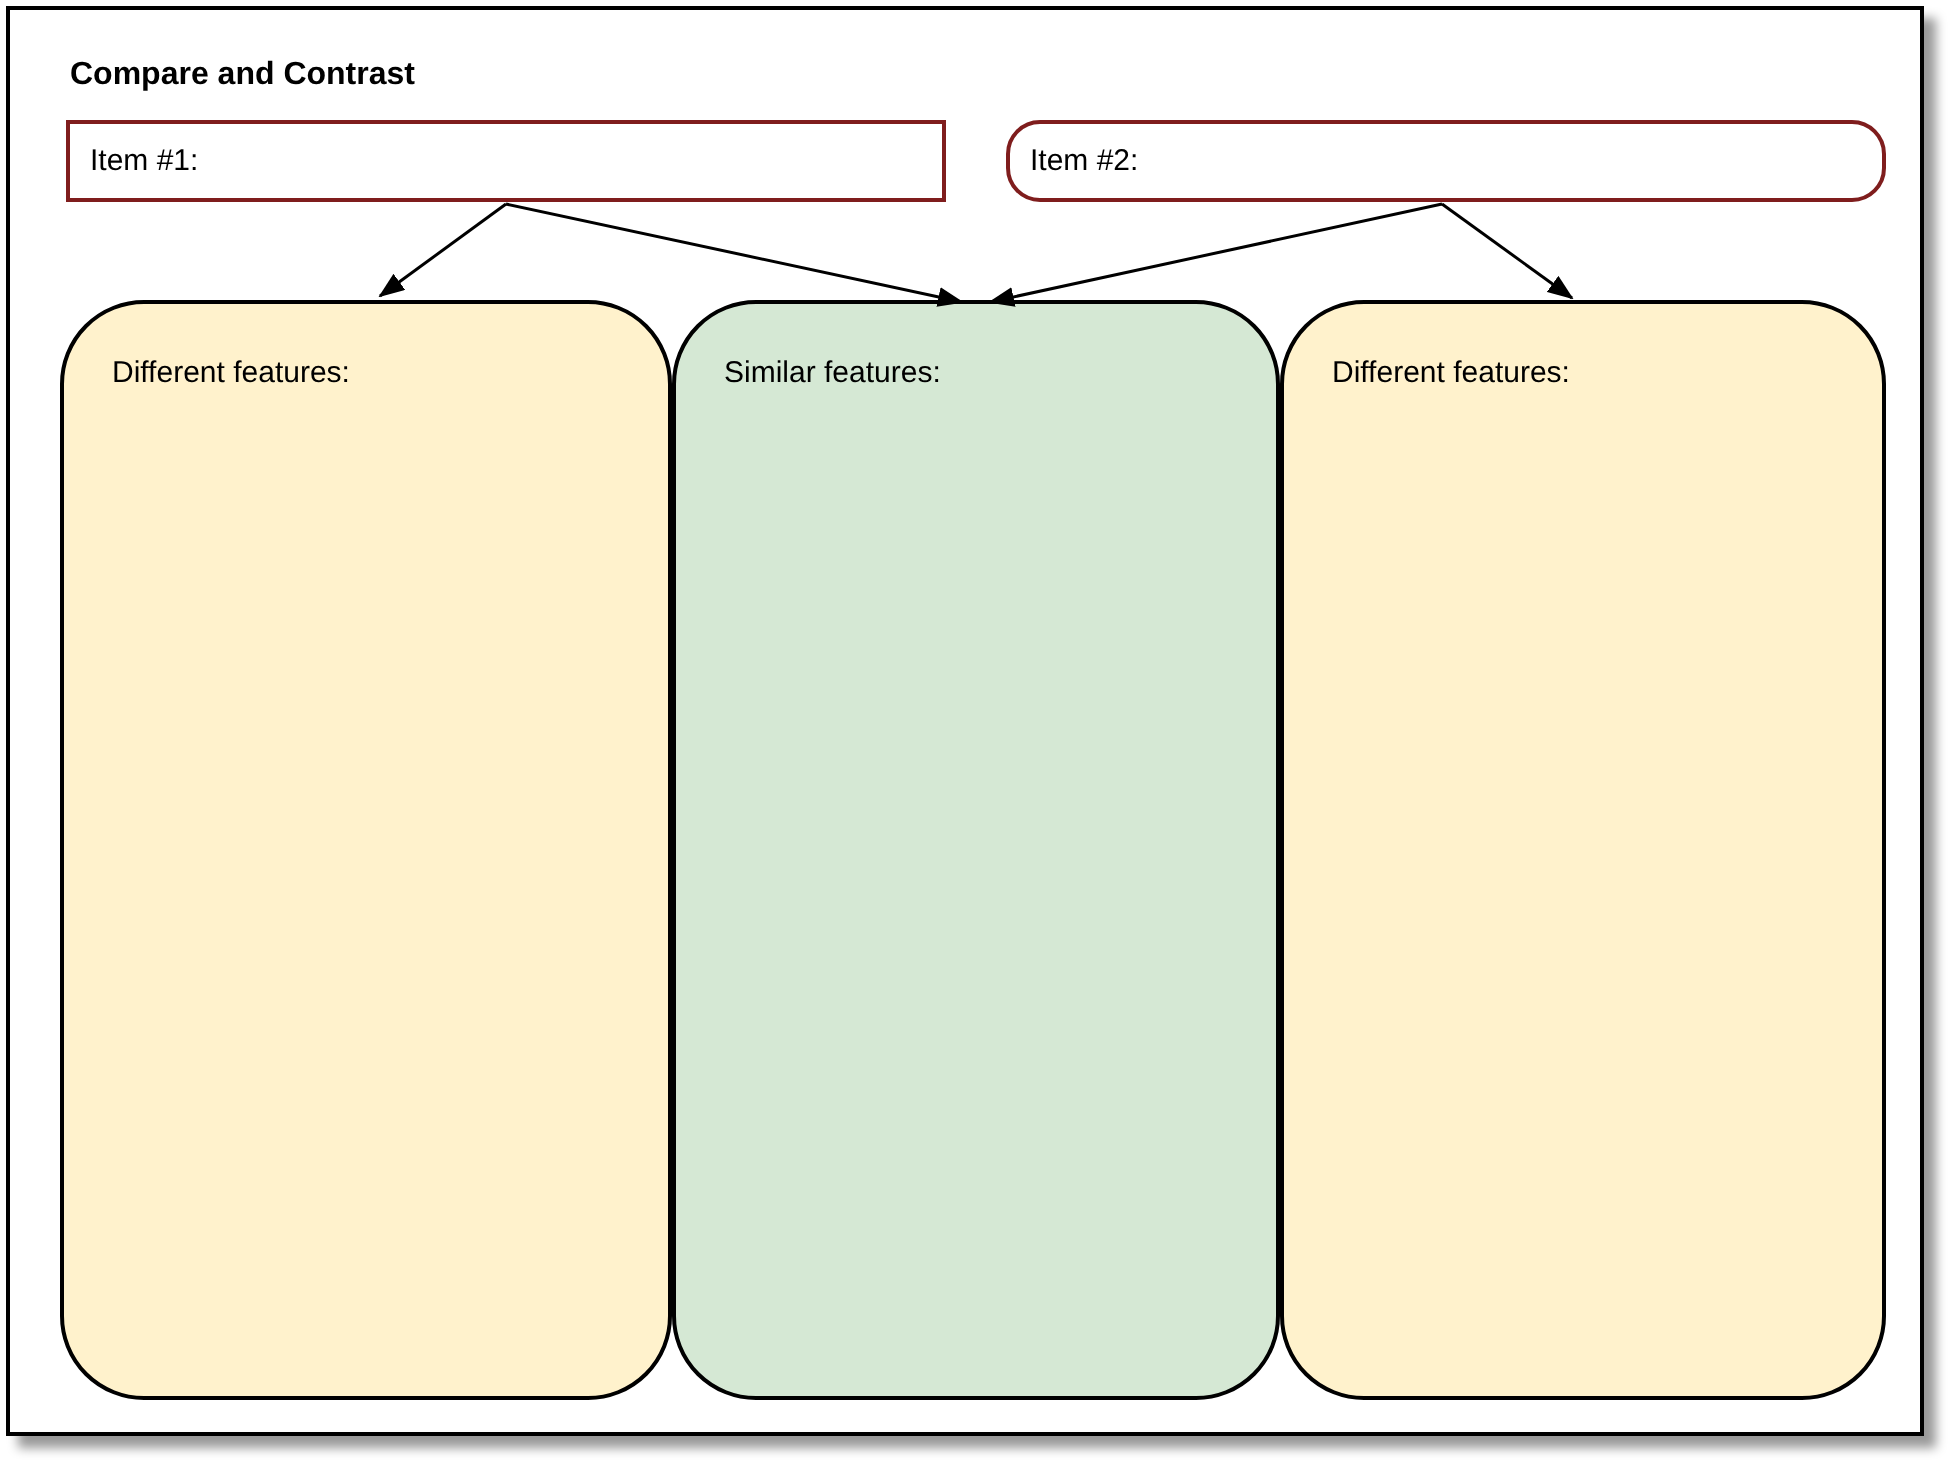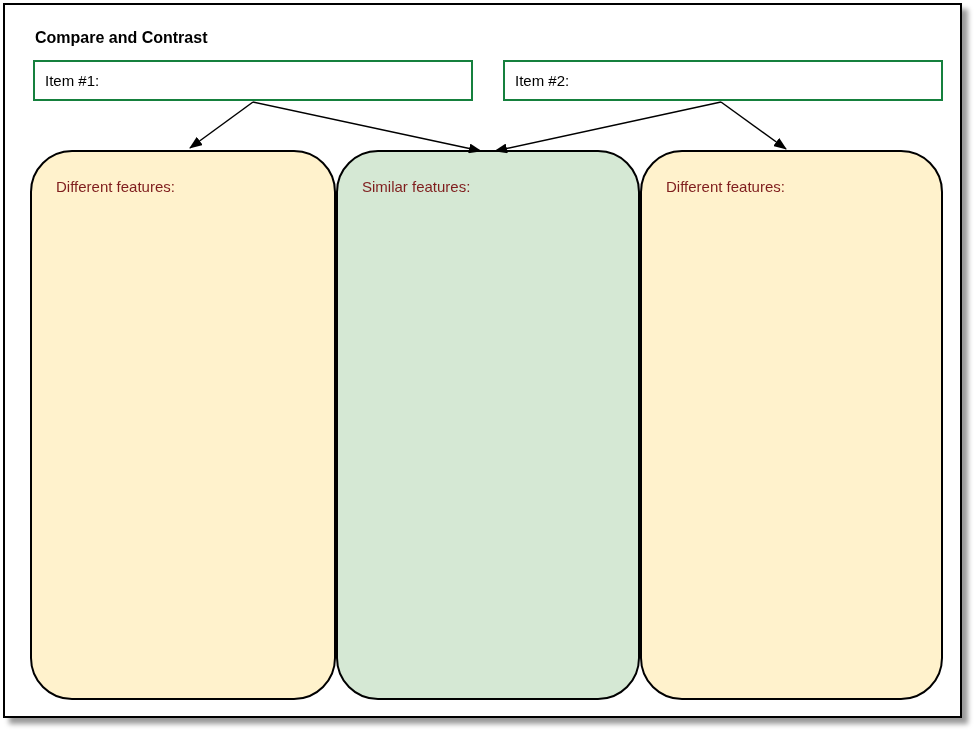--- a/index.html
+++ b/index.html
@@ -30,40 +30,40 @@
     text-align: left;
     font-size: 16px;
     font-weight: bold;
     color: #000000;
   }
   .item-box {
     position: absolute;
     top: 60px;
     height: 41px;
     width: 440px;
-    border: 2px solid #15803d;
+    border: 2px solid #7f1d1d;
     background: #ffffff;
     box-sizing: border-box;
     display: flex;
     align-items: center;
     padding-left: 10px;
     font-size: 15px;
     color: #000000;
   }
   .item-box.item1 { left: 33px; }
-  .item-box.item2 { left: 503px; }
+  .item-box.item2 { left: 503px; border-radius: 17px; }
   .column-box {
     position: absolute;
     top: 150px;
     height: 550px;
     border: 2px solid #000000;
     border-radius: 42px;
     box-sizing: border-box;
     font-size: 15px;
-    color: #7f1d1d;
+    color: #000000;
   }
   .column-box .col-label {
     position: absolute;
     left: 24px;
     top: 26px;
   }
   .col-left   { left: 30px;  width: 306px; }
   .col-middle { left: 336px; width: 304px; }
   .col-right  { left: 640px; width: 303px; }
   svg.connectors {

